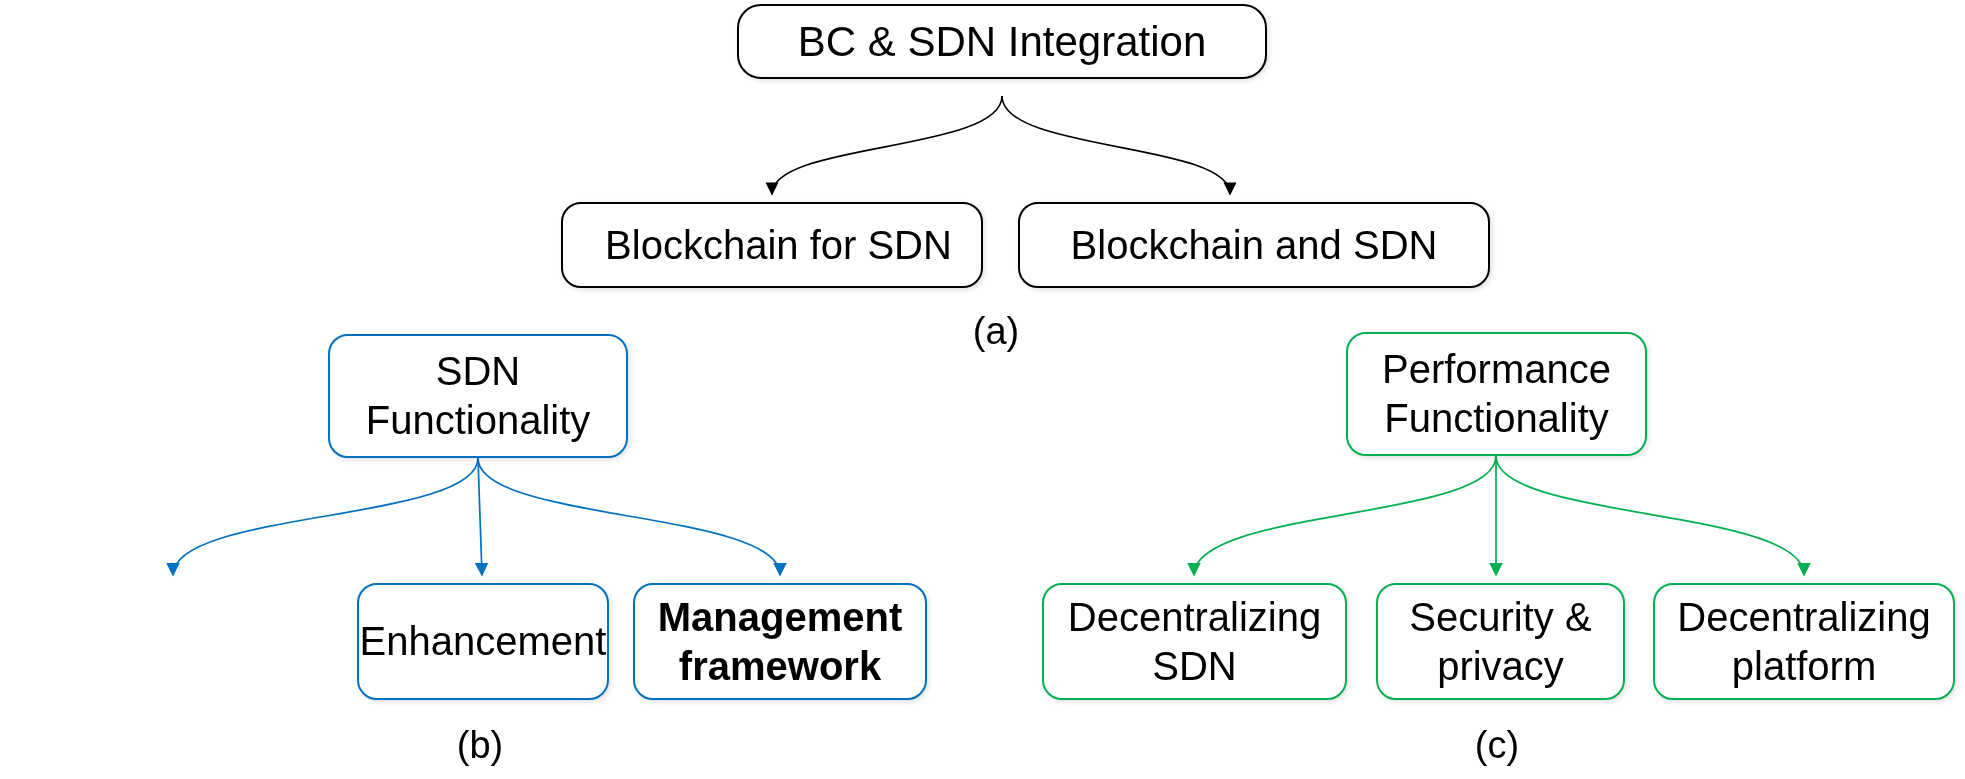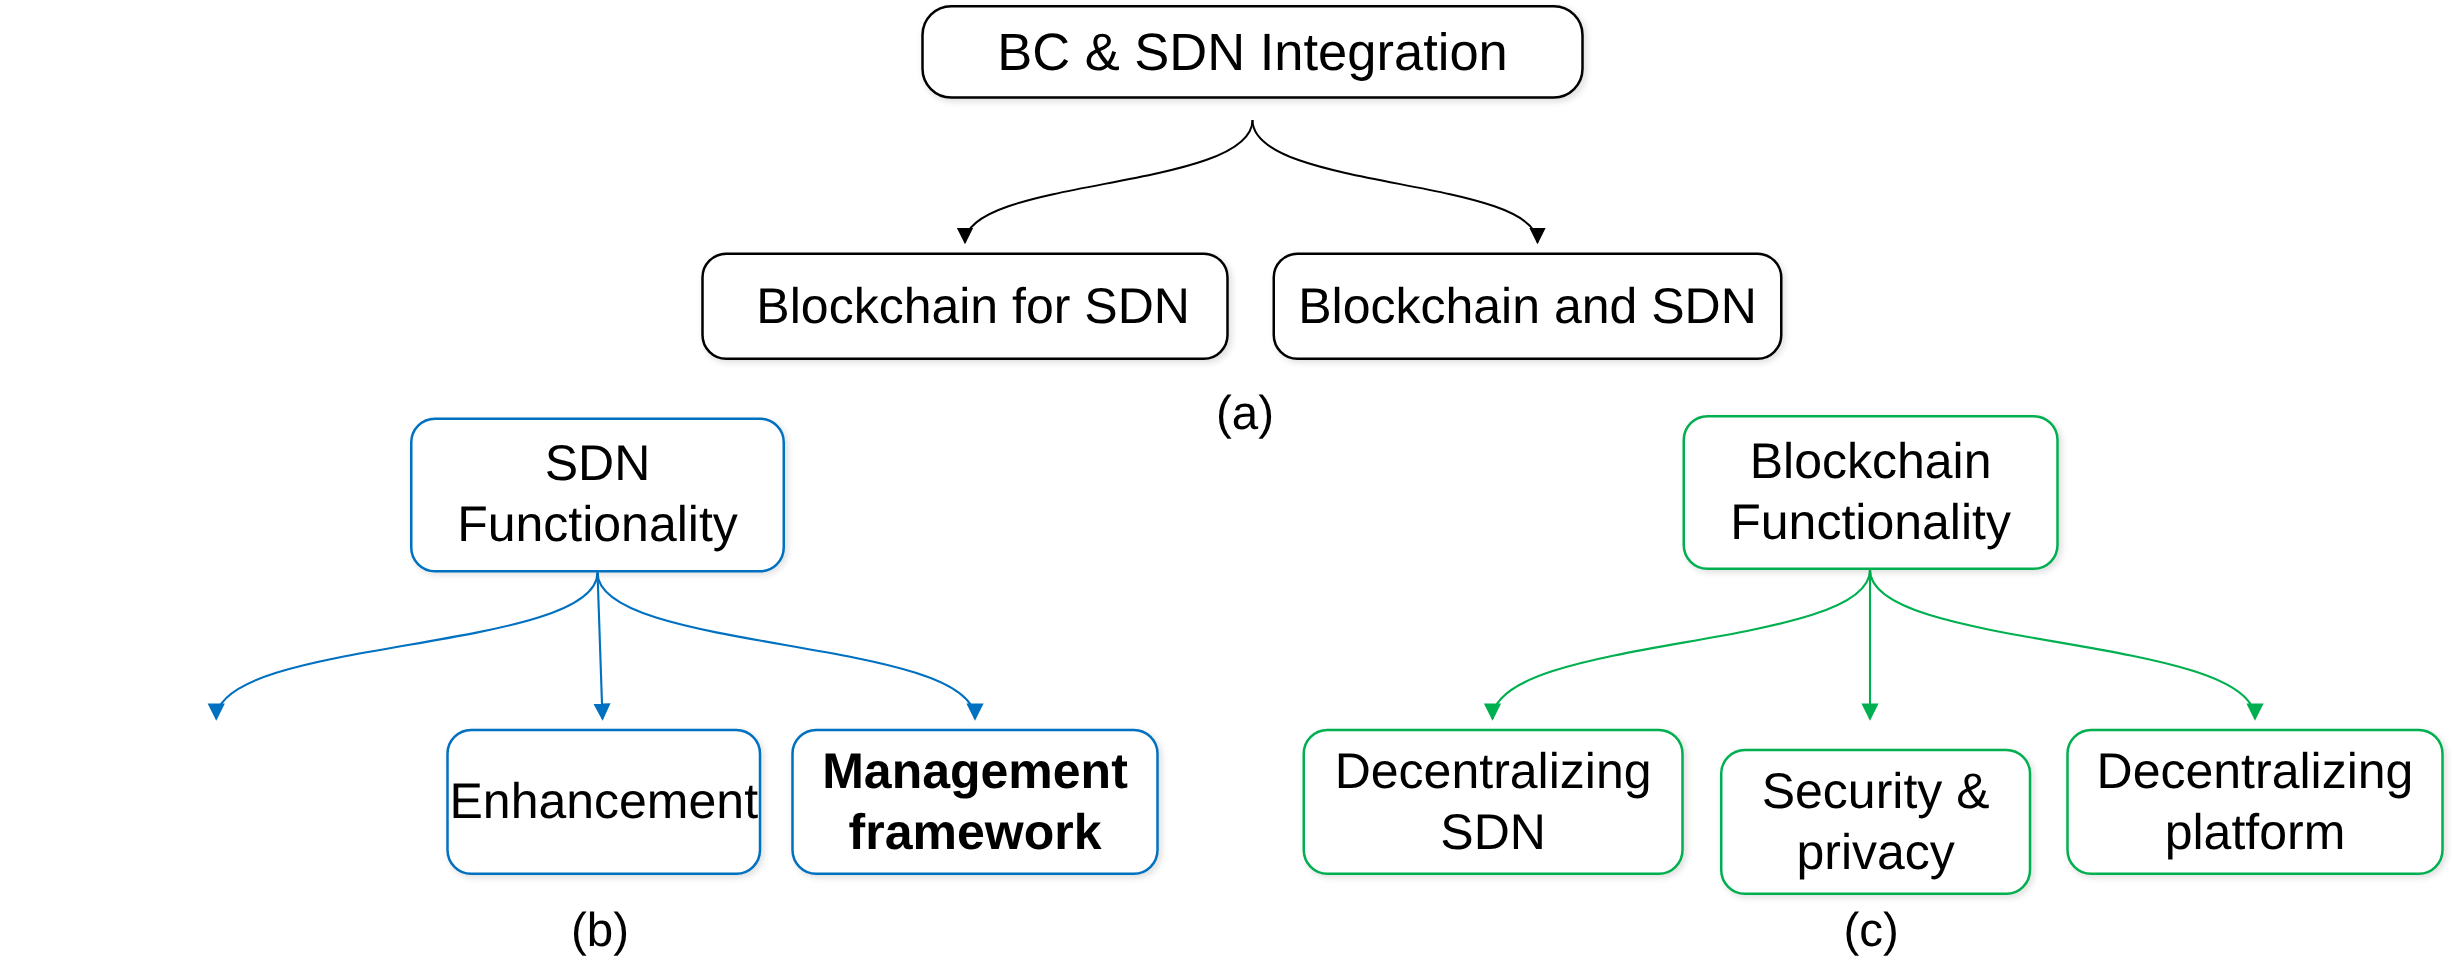--- a/index.html
+++ b/index.html
@@ -76,42 +76,42 @@
 
     <path d="M 1496,456 C 1496,520 1194,508 1194,575" fill="none" stroke="#00B050" stroke-width="1.7" marker-end="url(#arrow-green)"></path>
     <path d="M 1496,456 L 1496,575" fill="none" stroke="#00B050" stroke-width="1.7" marker-end="url(#arrow-green)"></path>
     <path d="M 1496,456 C 1496,520 1804,508 1804,575" fill="none" stroke="#00B050" stroke-width="1.7" marker-end="url(#arrow-green)"></path>
   </svg>
 
   <div class="node black root-a" style="left:737px; top:4px; width:530px; height:75px;">BC &amp; SDN Integration</div>
 
   <div class="node black" style="left:561px; top:202px; width:422px; height:86px;padding-left:13px;">Blockchain for SDN</div>
 
-  <div class="node black" style="left:1018px; top:202px; width:408px; height:86px;">Blockchain and SDN</div>
+  <div class="node black" style="left:1018px; top:202px; width:472px; height:86px;">Blockchain and SDN</div>
 
   <div class="caption" style="left:926px; top:310px;">(a)</div>
 
   <div class="node blue" style="left:328px; top:334px; width:300px; height:124px;">SDN
 Functionality</div>
 
 
   <div class="node blue" style="left:357px; top:583px; width:252px; height:117px;">Enhancement</div>
 
   <div class="node blue" style="left:633px; top:583px; width:294px; height:117px;font-weight:bold;">Management
 framework</div>
 
   <div class="caption" style="left:410px; top:724px;">(b)</div>
 
-  <div class="node green" style="left:1346px; top:332px; width:301px; height:124px;">Blockchain
+  <div class="node green" style="left:1346px; top:332px; width:301px; height:124px;">Performance
 Functionality</div>
 
   <div class="node green" style="left:1042px; top:583px; width:305px; height:117px;">Decentralizing
 SDN</div>
 
-  <div class="node green" style="left:1376px; top:583px; width:249px; height:117px;margin-top:16px;">Security &amp;
+  <div class="node green" style="left:1376px; top:583px; width:249px; height:117px;">Security &amp;
 privacy</div>
 
   <div class="node green" style="left:1653px; top:583px; width:302px; height:117px;">Decentralizing
 platform</div>
 
   <div class="caption" style="left:1427px; top:724px;">(c)</div>
 
 </div>
 
 </body></html>

